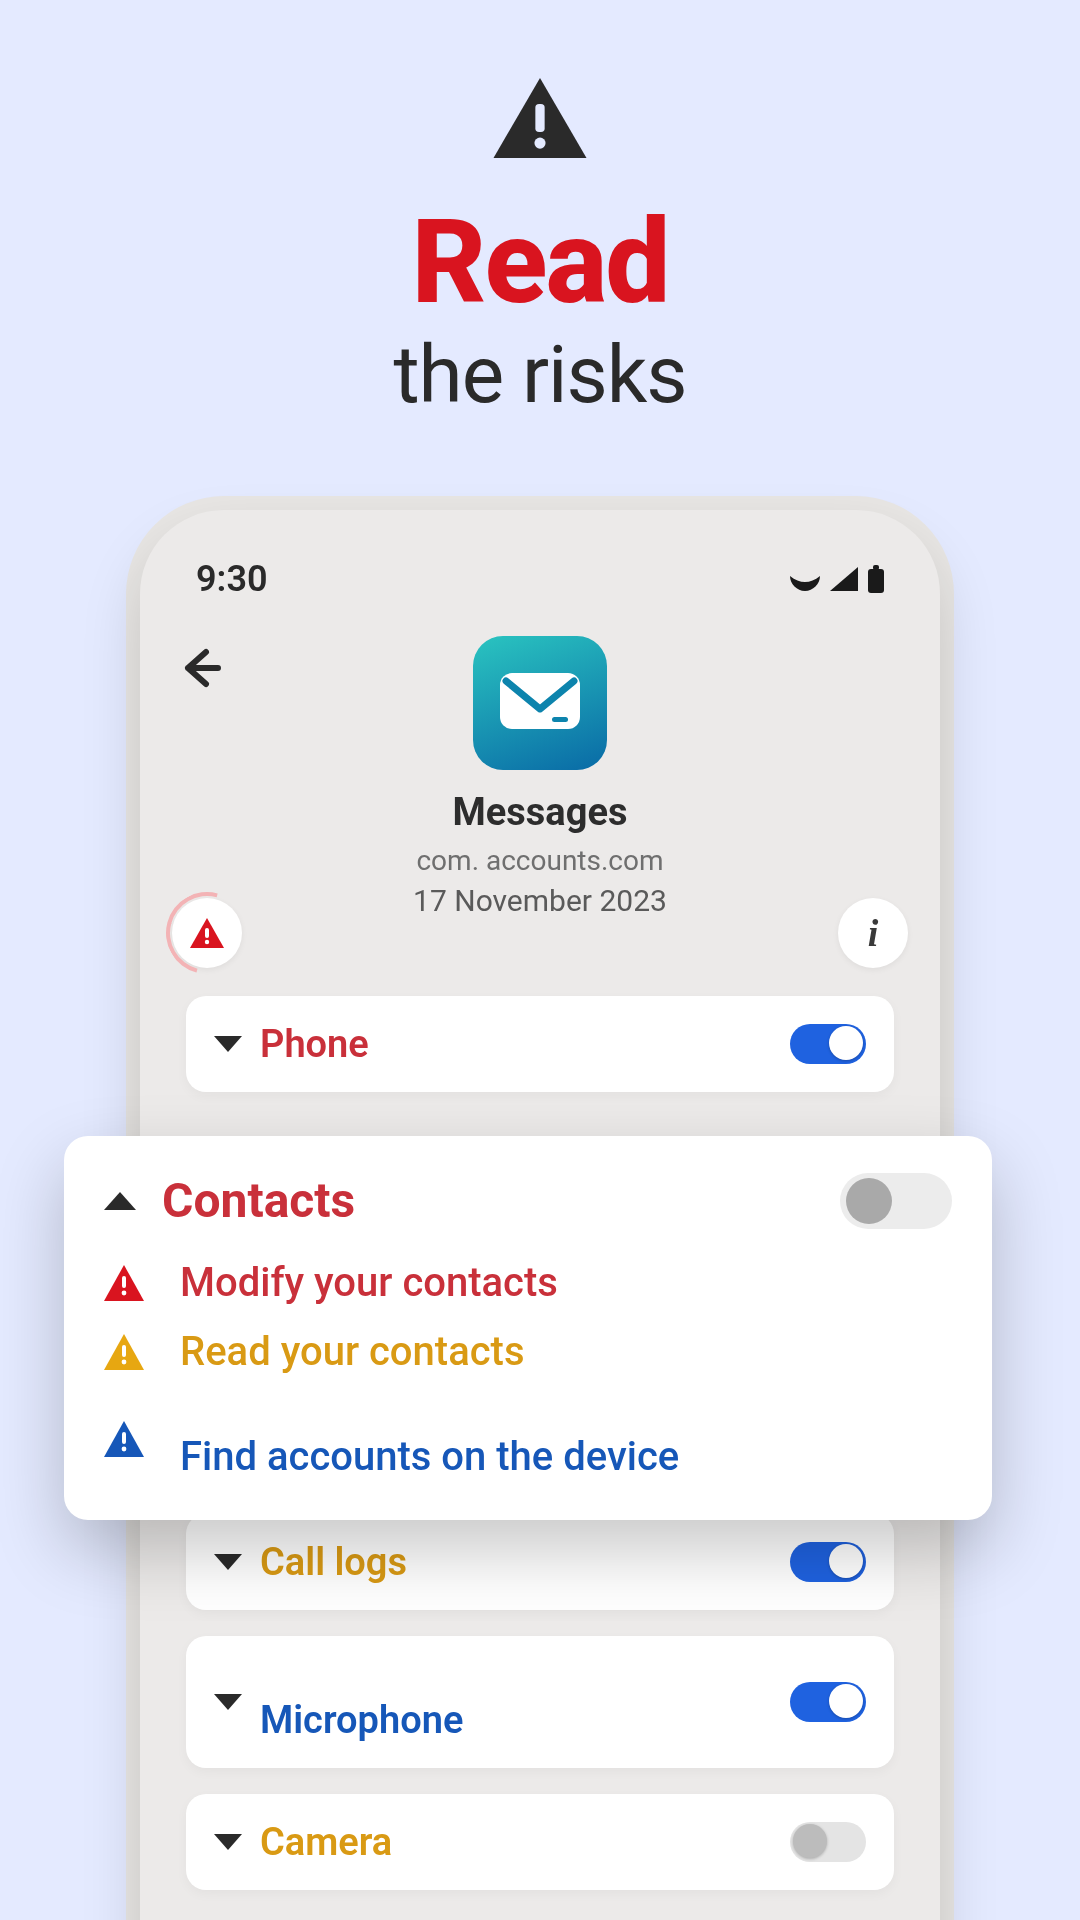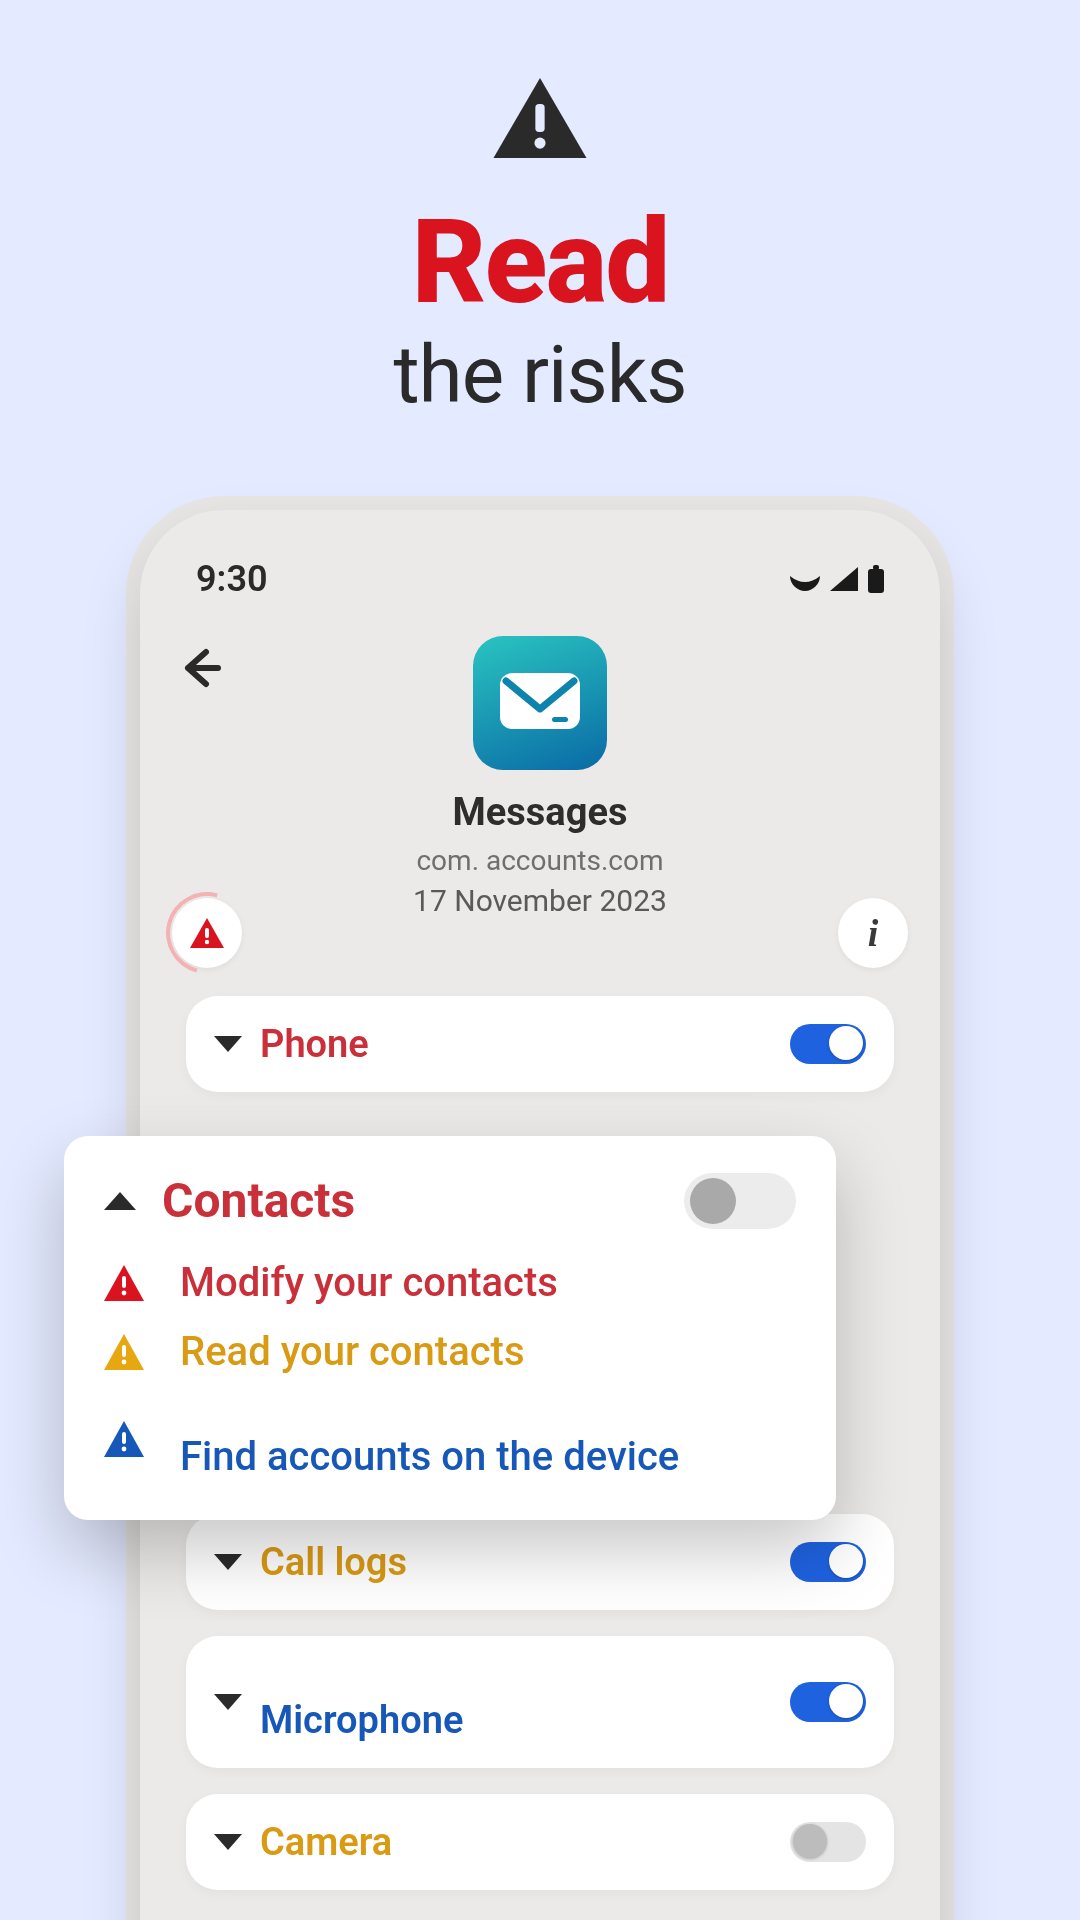--- a/index.html
+++ b/index.html
@@ -96,21 +96,21 @@
     border:4px solid transparent;
     border-top-color:#f3b3b5;
     border-left-color:#f3b3b5;
     border-radius:50%;
     transform: rotate(-30deg);
   }
 
   .perm-list { padding: 28px 46px 0 46px; display:flex; flex-direction:column; gap:26px; }
   .perm-card {
     background:#fff;
-    border-radius: 32px;
+    border-radius: 20px;
     padding: 26px 28px;
     display:flex;
     align-items:center;
     gap: 18px;
     box-shadow: 0 4px 12px rgba(0,0,0,0.04);
   }
   .chev-down {
     width:0;height:0;
     border-left:14px solid transparent;
     border-right:14px solid transparent;
@@ -135,21 +135,21 @@
   .switch.on::after { right:3px; }
   .switch.off { background:#e4e4e4; }
   .switch.off::after { left:3px; background:#bcbcbc; }
 
   .contacts-gap { height: 370px; }
 
   
   .overlay-card {
     position:absolute;
     left: 64px;
-    width: 772px;
+    width: 928px;
     top: 1136px;
     background:#fff;
     border-radius: 24px;
     box-shadow: 0 30px 70px rgba(0,0,0,0.22);
     padding: 36px 40px 40px 40px;
   }
   .overlay-head { display:flex; align-items:center; gap:26px; }
   .chev-up {
     width:0;height:0;
     border-left:16px solid transparent;

